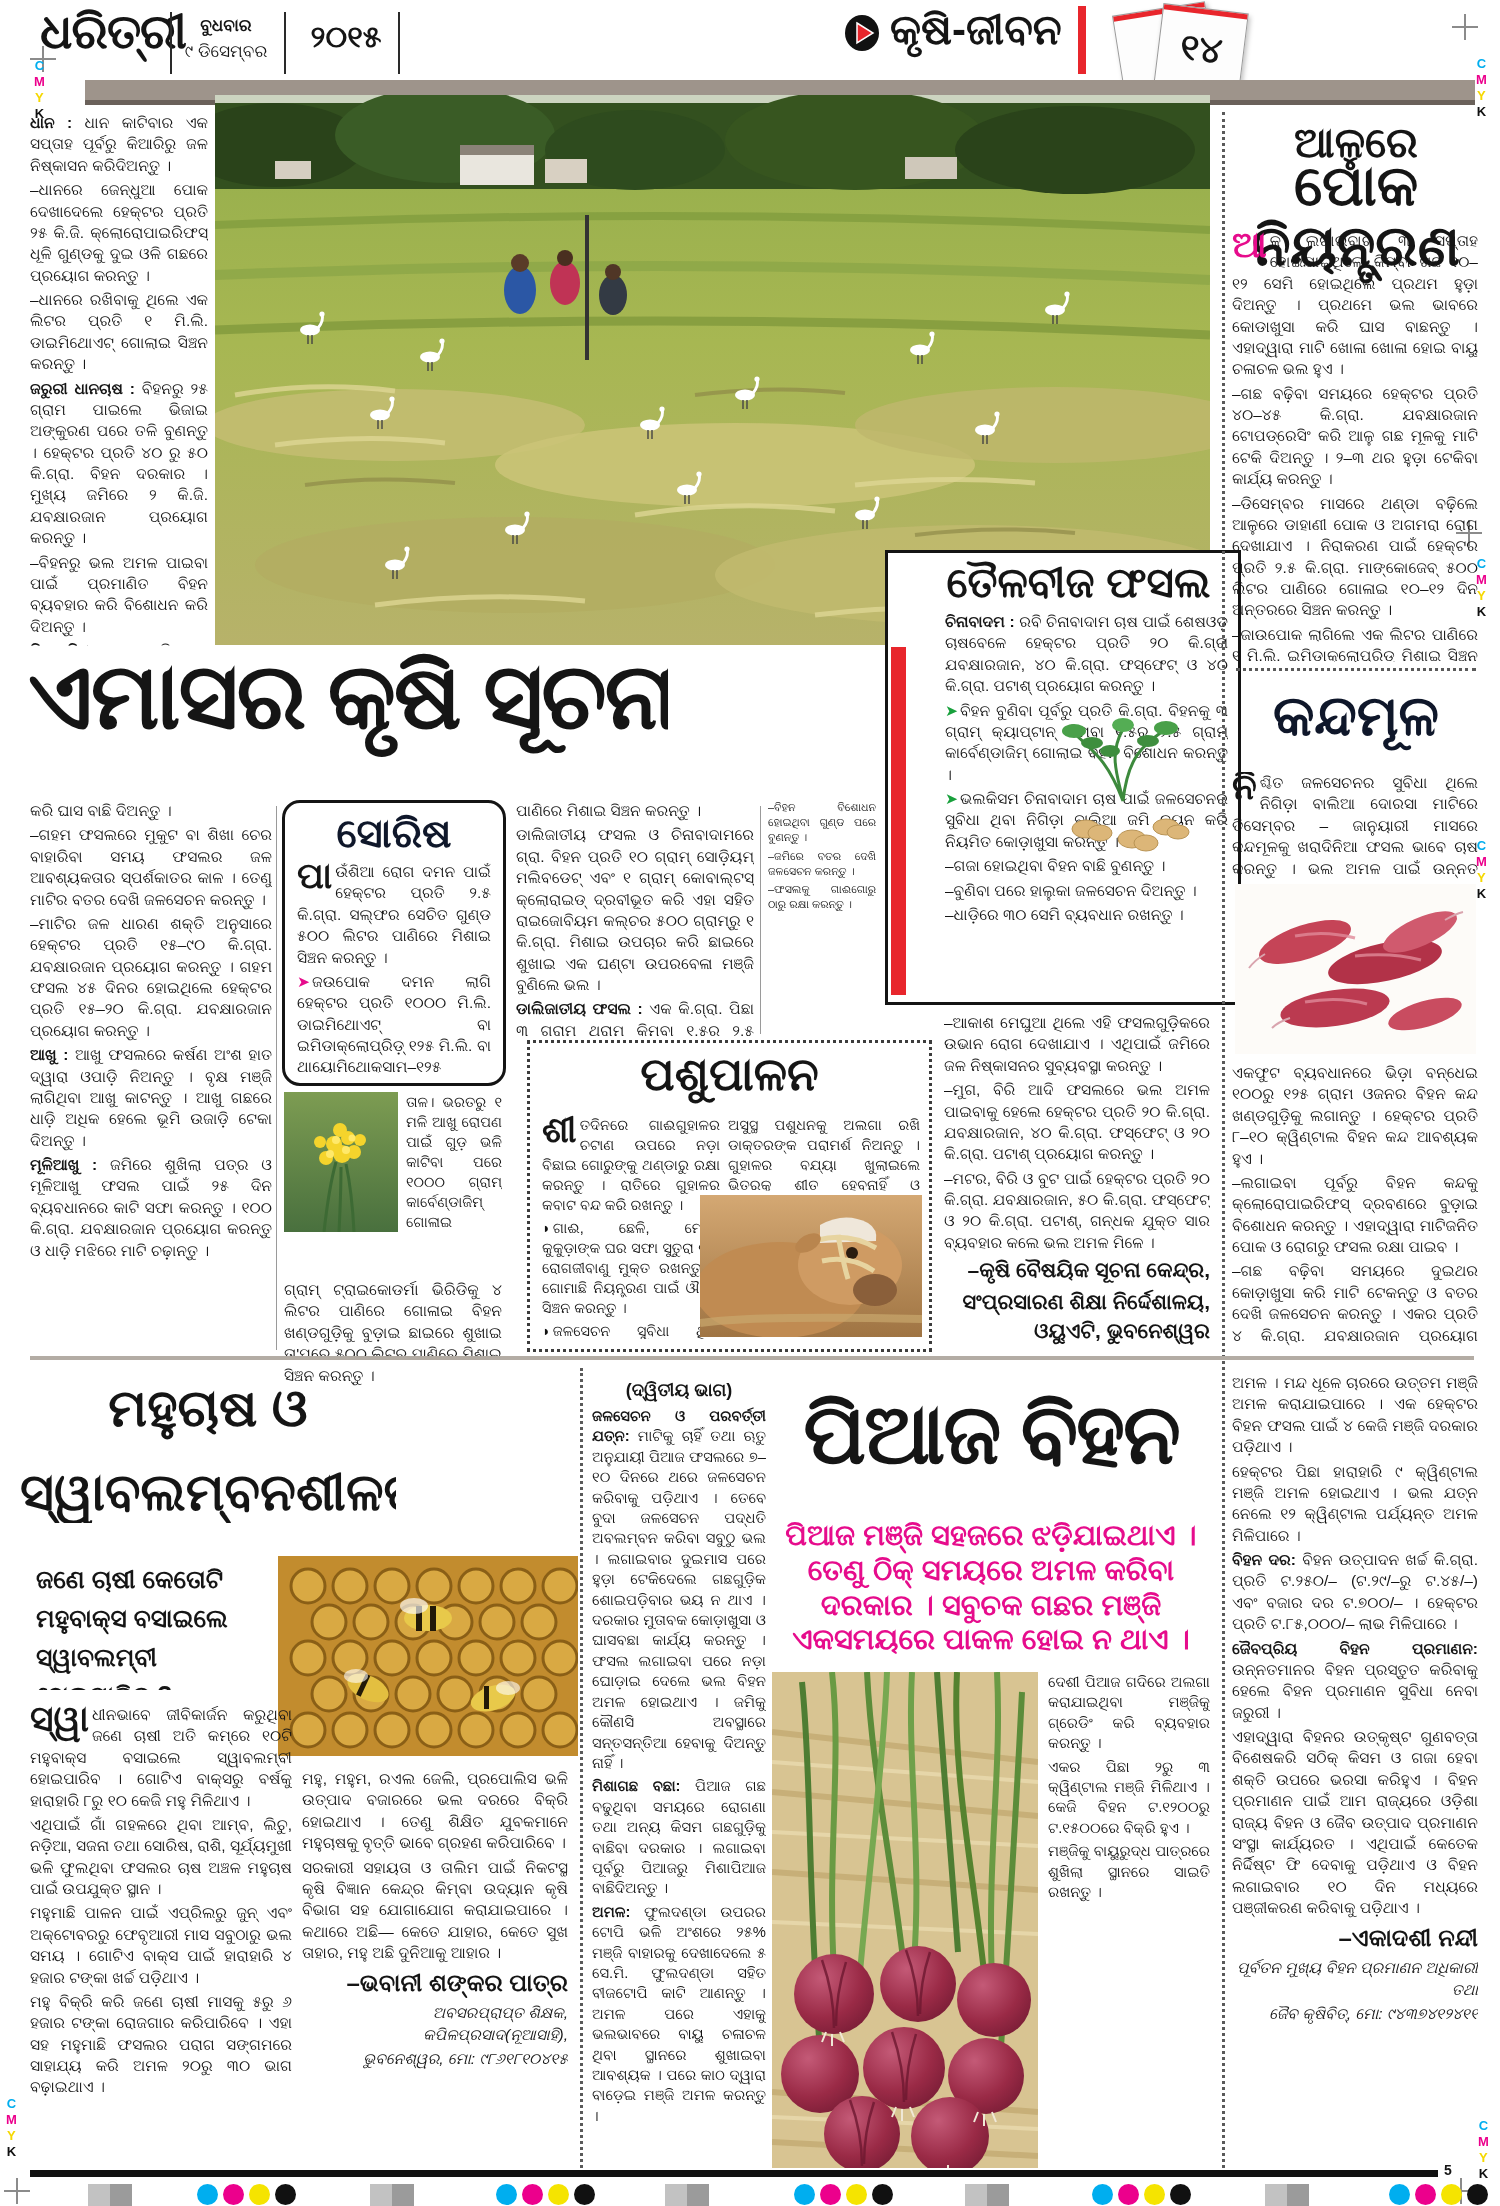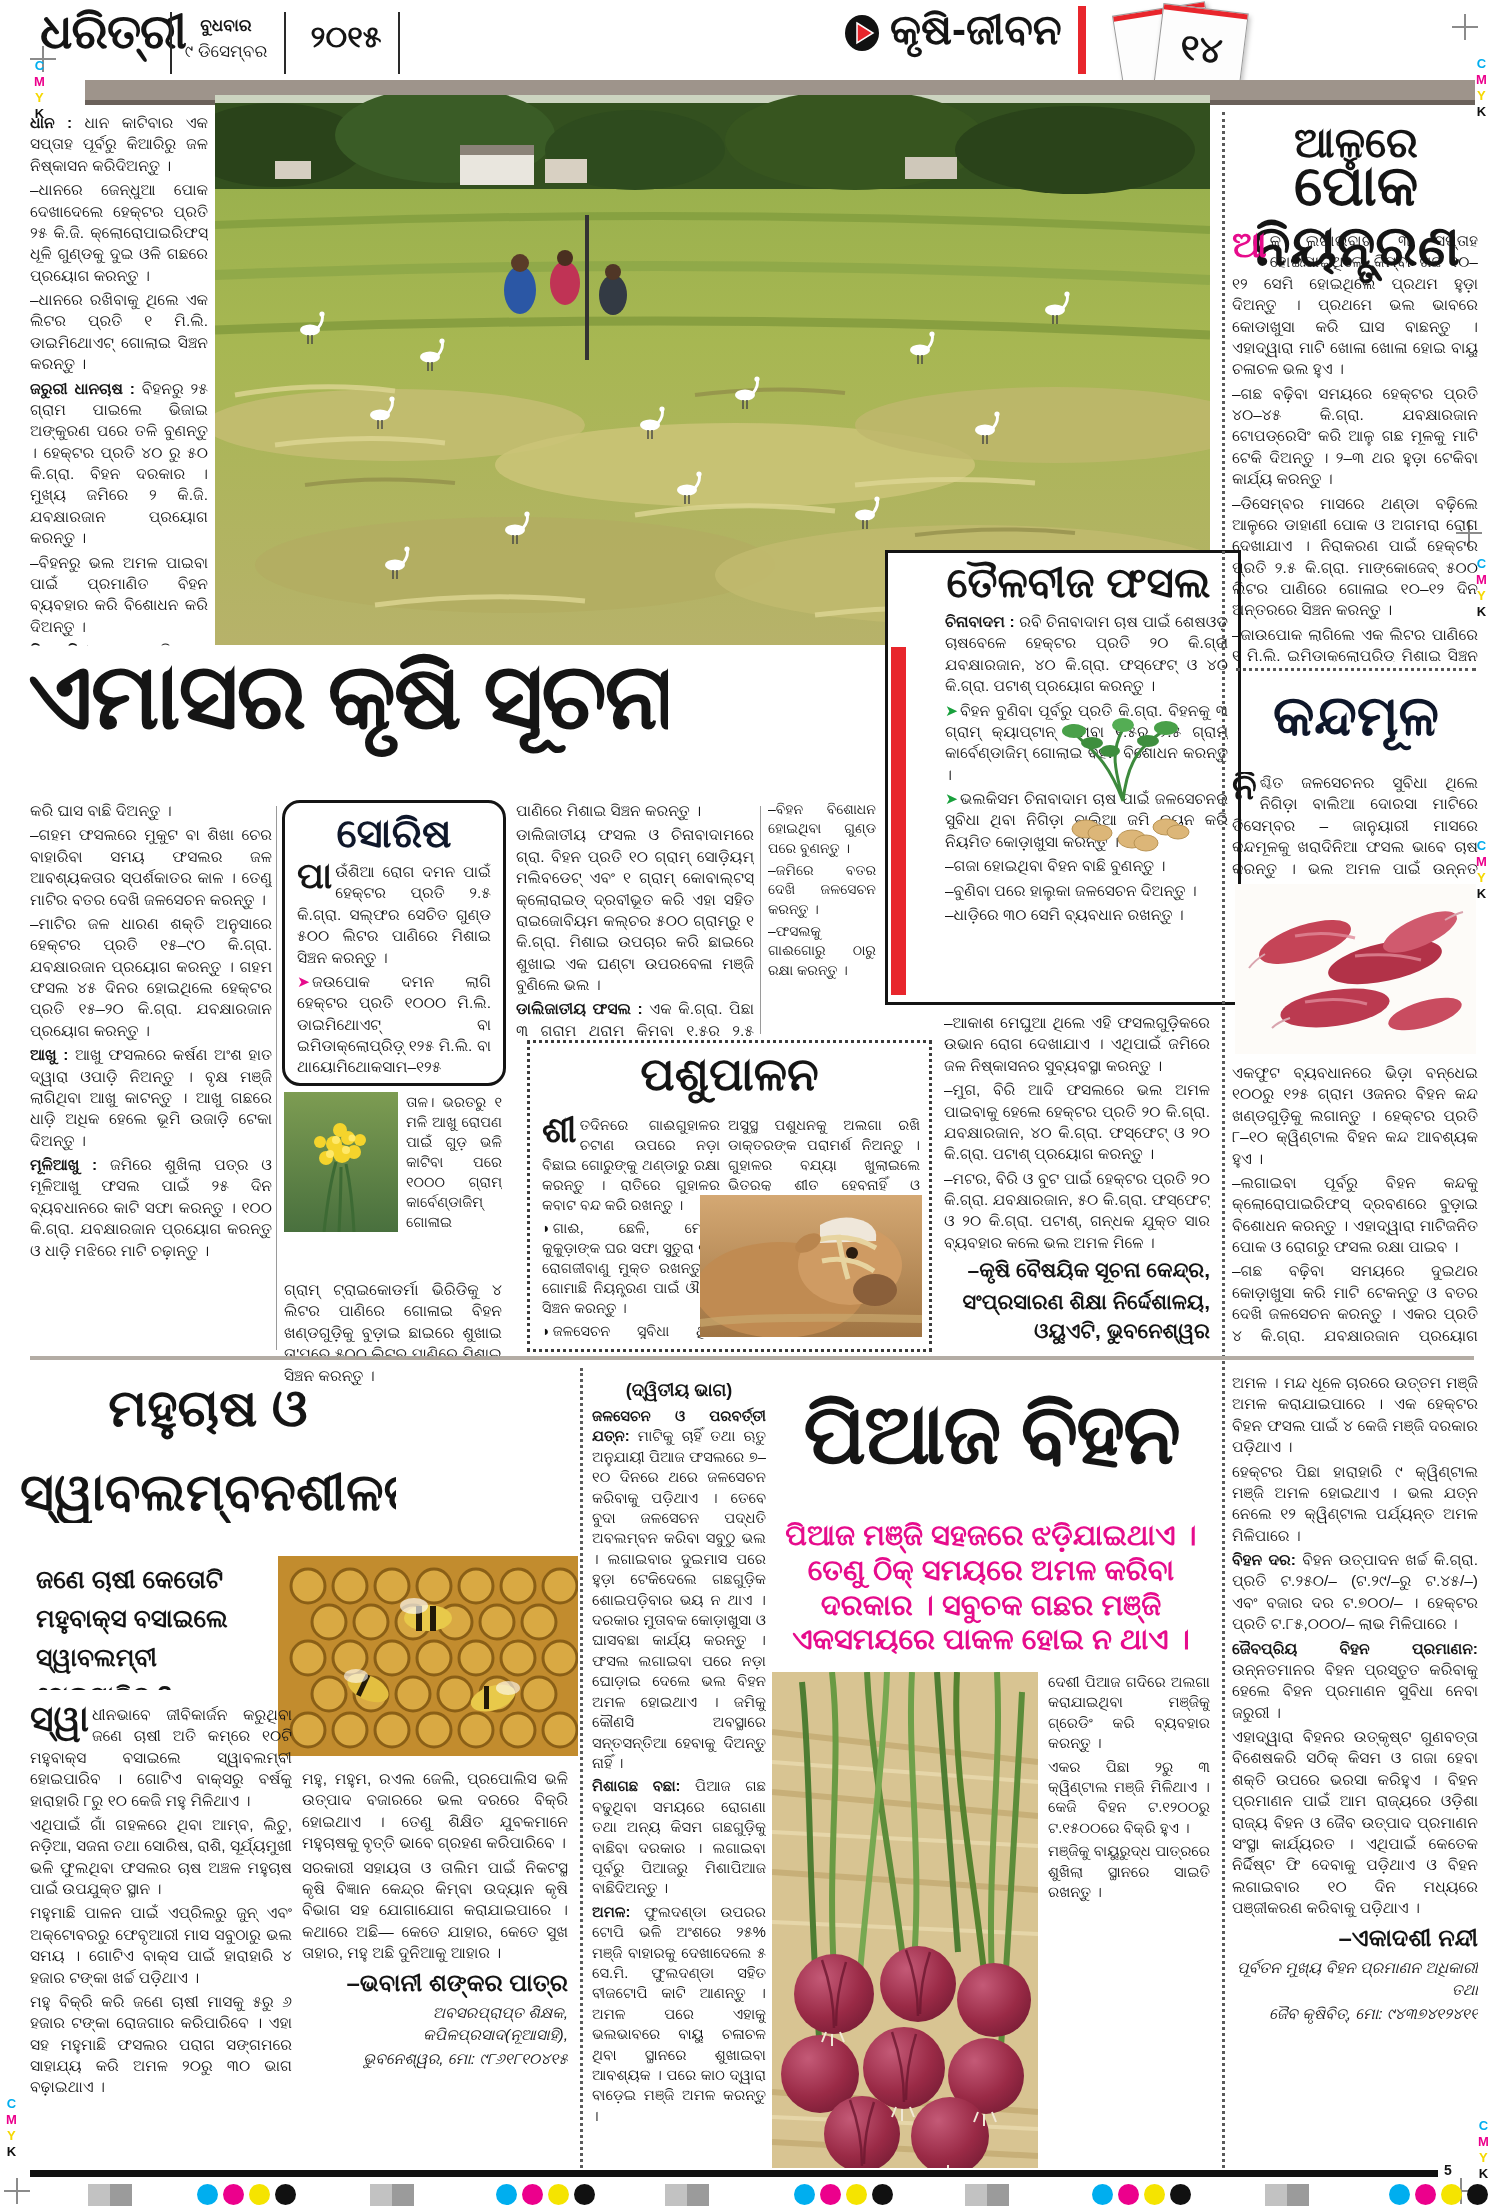--- a/index.html
+++ b/index.html
@@ -276,21 +276,21 @@
   <div class="abs txt" style="left:284px;top:1242px;width:218px;height:110px;margin-top:37px;">
       <p>ଗ୍ରାମ୍ ଟ୍ରାଇକୋଡର୍ମା ଭିରିଡିକୁ ୪ ଲିଟର ପାଣିରେ ଗୋଳାଇ ବିହନ ଖଣ୍ଡଗୁଡ଼ିକୁ ବୁଡ଼ାଇ ଛାଇରେ ଶୁଖାଇ ତା'ପରେ ୫୦୦ ଲିଟର ପାଣିରେ ମିଶାଇ ସିଞ୍ଚନ କରନ୍ତୁ ।</p>
     </div>
 
   <div class="abs txt" style="left:516px;top:800px;width:238px;height:236px;">
       <p>ପାଣିରେ ମିଶାଇ ସିଞ୍ଚନ କରନ୍ତୁ ।</p>
       <p>ଡାଲିଜାତୀୟ ଫସଲ ଓ ଚିନାବାଦାମରେ ଗ୍ରା. ବିହନ ପ୍ରତି ୧୦ ଗ୍ରାମ୍ ସୋଡ଼ିୟମ୍ ମଲିବଡେଟ୍ ଏବଂ ୧ ଗ୍ରାମ୍ କୋବାଲ୍ଟସ୍ କ୍ଲୋରାଇଡ୍ ଦ୍ରବୀଭୂତ କରି ଏହା ସହିତ ରାଇଜୋବିୟମ କଲ୍ଚର ୫୦୦ ଗ୍ରାମ୍‌ରୁ ୧ କି.ଗ୍ରା. ମିଶାଇ ଉପଚାର କରି ଛାଇରେ ଶୁଖାଇ ଏକ ଘଣ୍ଟା ଉପରବେଳା ମଞ୍ଜି ବୁଣିଲେ ଭଲ ।</p>
       <p><b>ଡାଲିଜାତୀୟ ଫସଲ : </b>ଏକ କି.ଗ୍ରା. ପିଛା ୩ ଗ୍ରାମ୍ ଥିରାମ୍ କିମ୍ବା ୧.୫ରୁ ୨.୫ କାର୍ବେଣ୍ଡାଜିମ୍ ଗୋଲାଇ ବୁଣନ୍ତୁ । ଏକର ପ୍ରତି ୧୦ କି.ଗ୍ରା. ବିହନ ୨୦୦ ଗ୍ରାମ୍ ଜୀବାଣୁ କଲ୍ଚର ପ୍ରୟୋଗ କରନ୍ତୁ ।</p>
     </div>
   <div class="abs colrule" style="left:760px;top:806px;height:228px;"></div>
-  <div class="abs txt" style="left:768px;top:800px;width:108px;height:236px;font-size:14px;">
+  <div class="abs txt" style="left:768px;top:800px;width:108px;height:236px;font-size:11px;">
       <p>–ବିହନ ବିଶୋଧନ ହୋଇଥିବା ଗୁଣ୍ଡ ପରେ ବୁଣନ୍ତୁ ।</p>
       <p>–ଜମିରେ ବତର ଦେଖି ଜଳସେଚନ କରନ୍ତୁ ।</p>
       <p>–ଫସଲକୁ ଗାଈଗୋରୁ ଠାରୁ ରକ୍ଷା କରନ୍ତୁ ।</p>
     </div>
 
   <div class="abs box-dotted" style="left:527px;top:1040px;width:399px;height:306px;">
     <div class="boxtitle" style="font-size:46px;margin-top:4px;">ପଶୁପାଳନ</div>
     <div class="txt" style="position:absolute;left:12px;top:72px;width:178px;height:224px;font-size:14.5px;">
         <p><span class="dropcap">ଶୀ</span>ତଦିନରେ ଗାଈଗୁହାଳର ଚଟାଣ ଉପରେ ନଡ଼ା ବିଛାଇ ଗୋରୁଙ୍କୁ ଥଣ୍ଡାରୁ ରକ୍ଷା କରନ୍ତୁ । ରାତିରେ ଗୁହାଳର କବାଟ ବନ୍ଦ କରି ରଖନ୍ତୁ ।</p>
         <p><span class="bul" style="color: rgb(17, 17, 17);">◗</span>ଗାଈ, ଛେଳି, ମେଣ୍ଢା, କୁକୁଡ଼ାଙ୍କ ଘର ସଫା ସୁତୁରା ରଖି ରୋଗଜୀବାଣୁ ମୁକ୍ତ ରଖନ୍ତୁ ଓ ଗୋମାଛି ନିୟନ୍ତ୍ରଣ ପାଇଁ ଔଷଧ ସିଞ୍ଚନ କରନ୍ତୁ ।</p>

